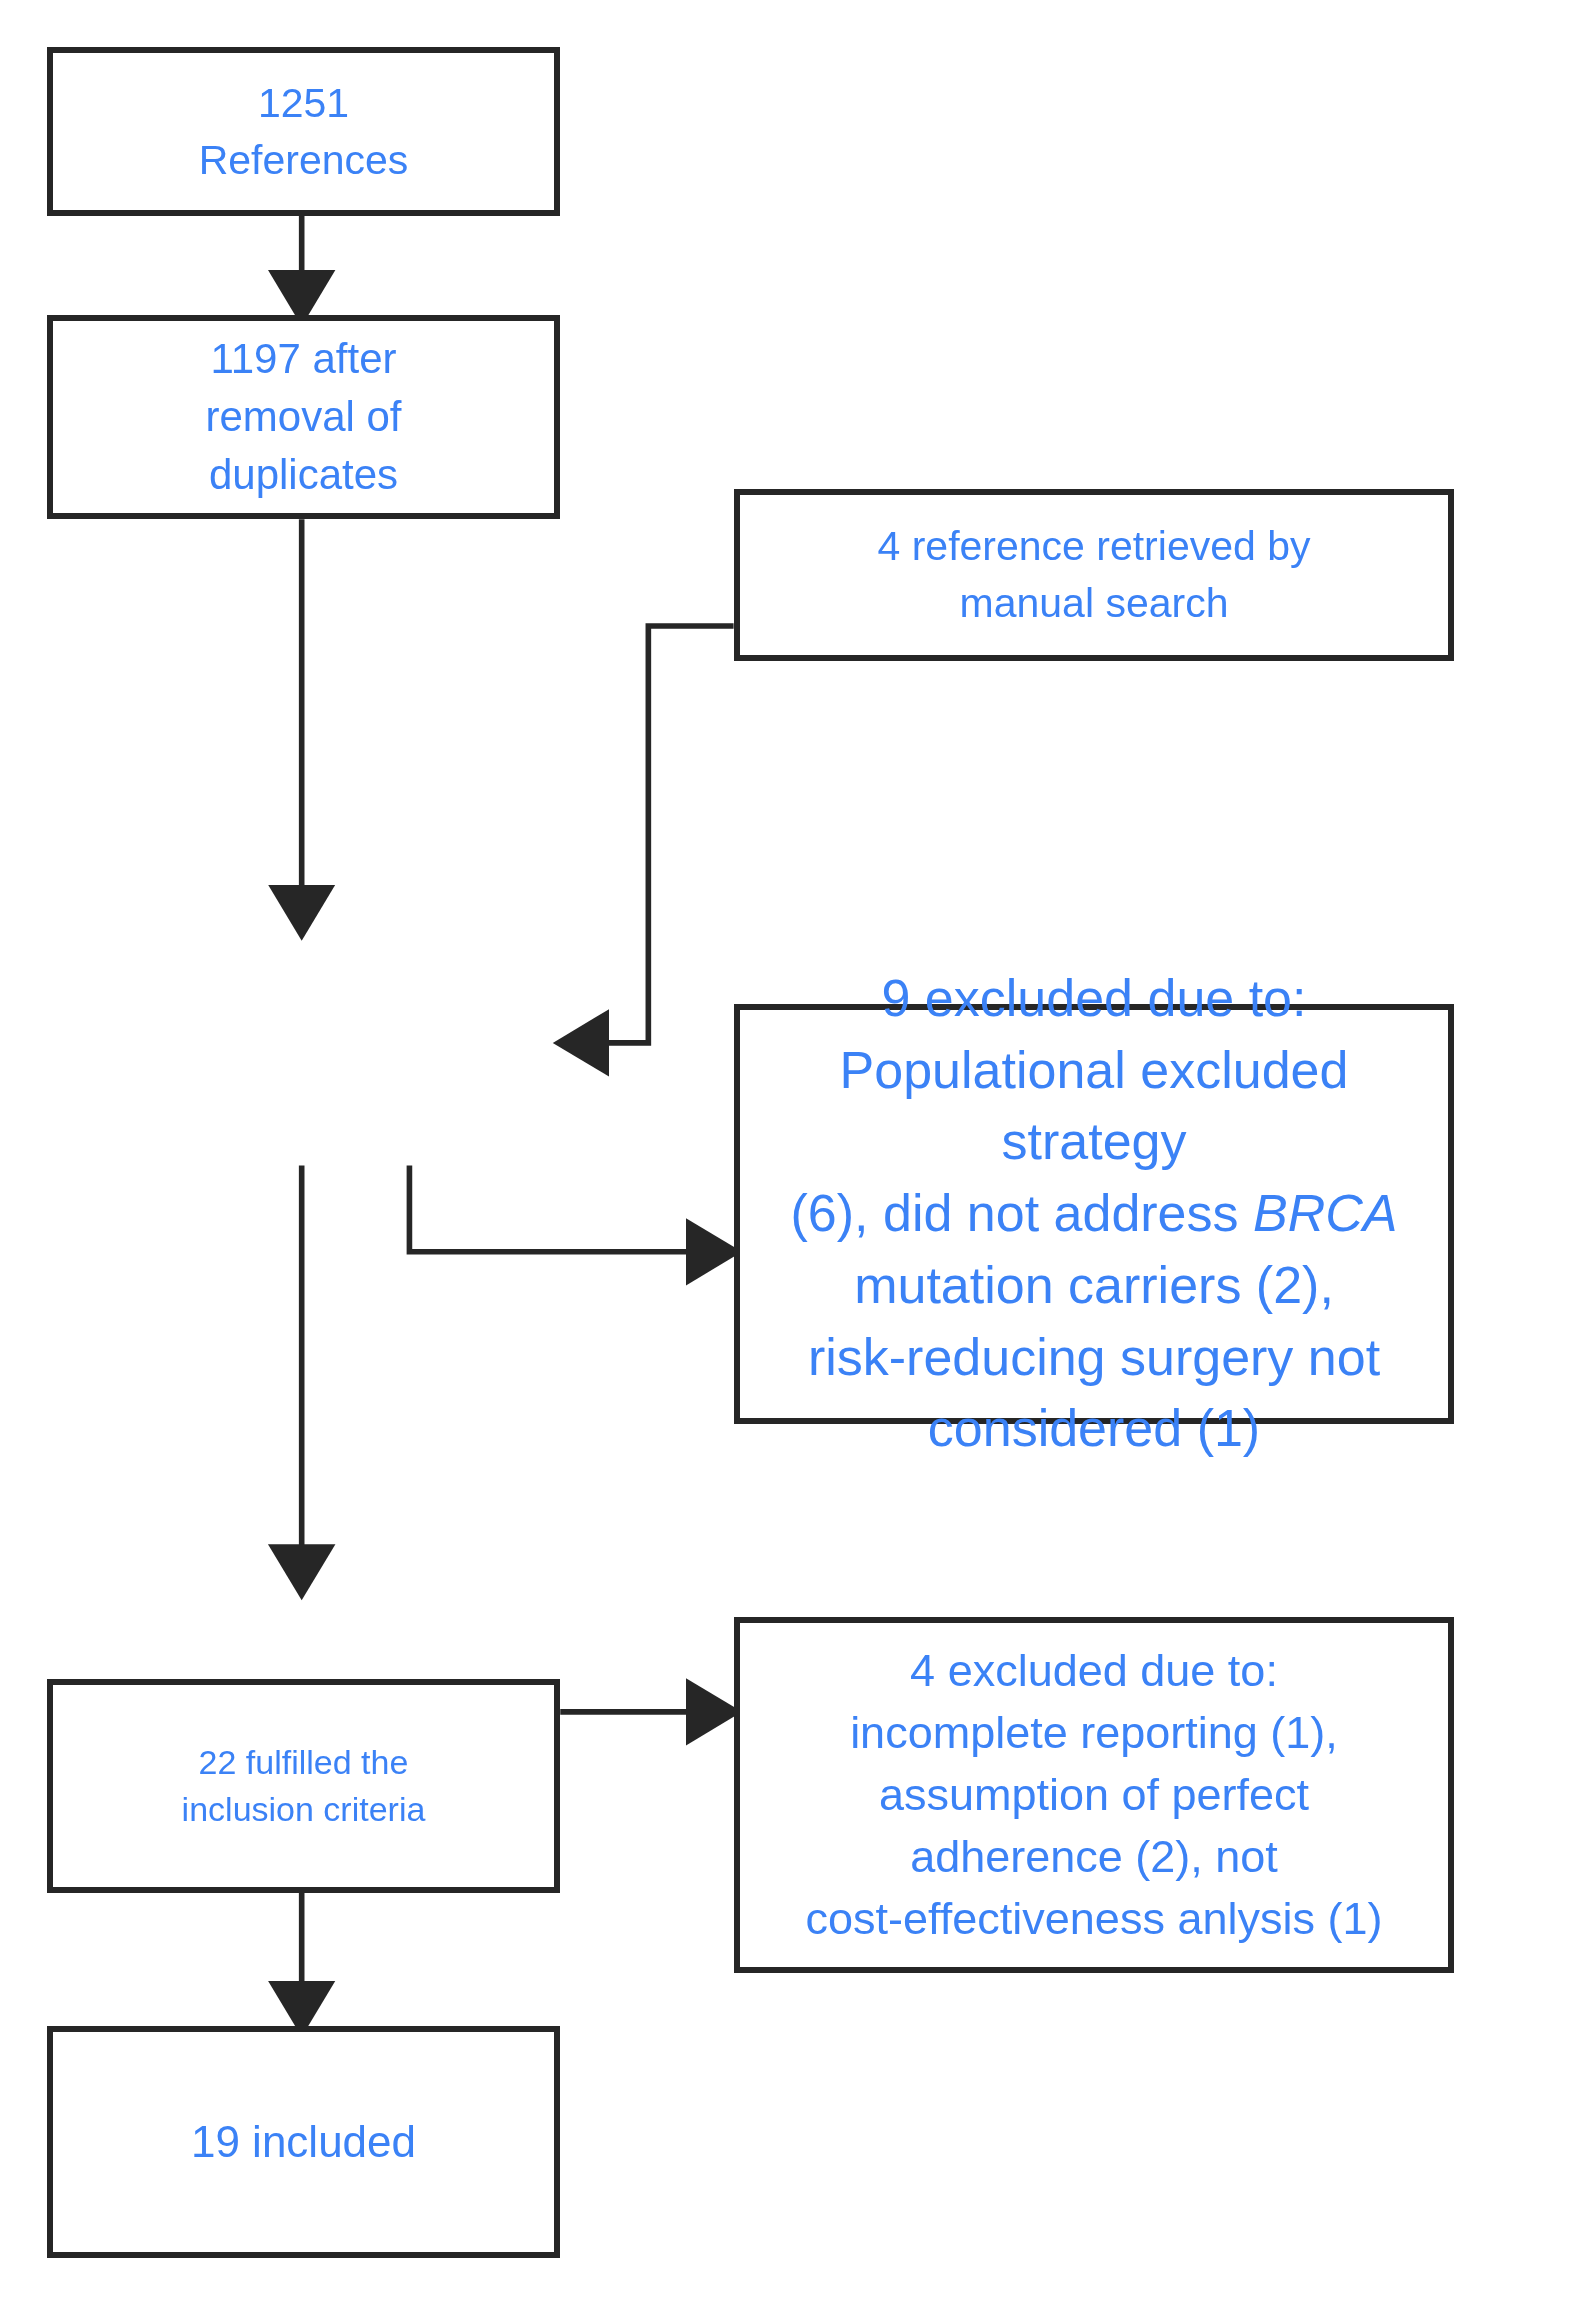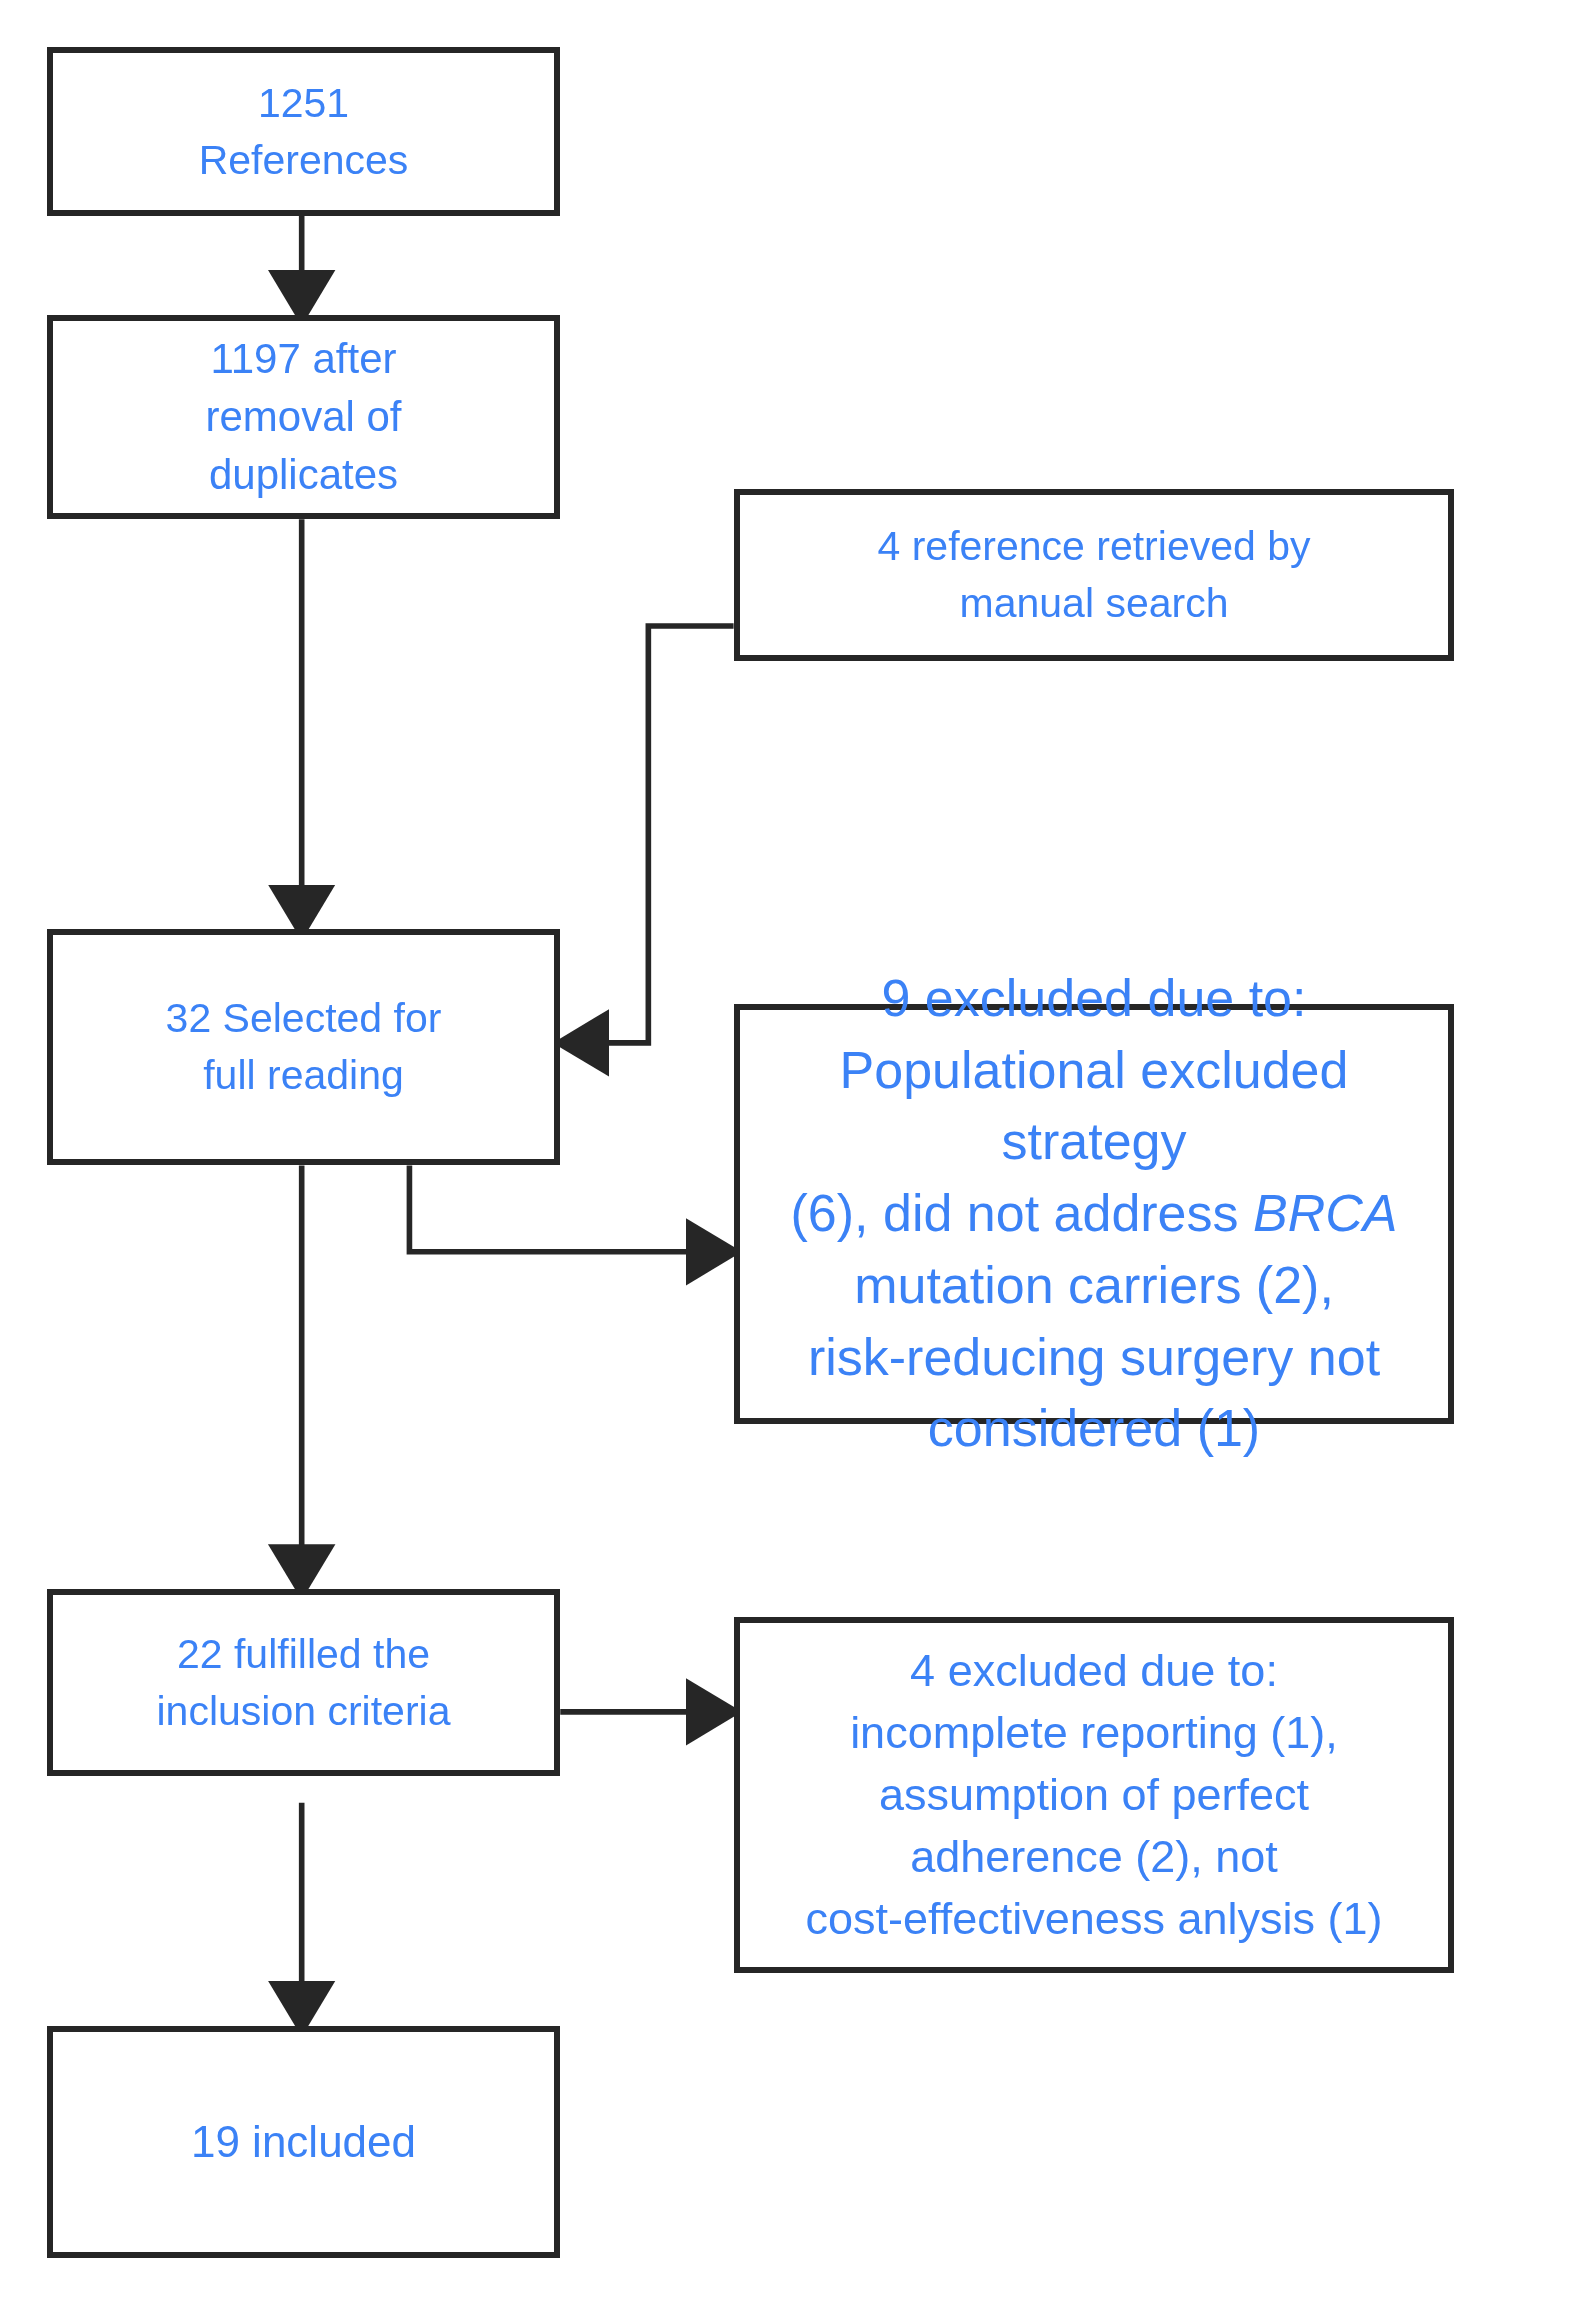--- a/index.html
+++ b/index.html
@@ -44,21 +44,21 @@
     padding: 0 13px;
     white-space: pre-line;
     text-align: center;
   }
   
   #node-references     { left: 47px;  top: 47px;   width: 513px; height: 169px; font-size: 41px; }
   #node-after-dedup    { left: 47px;  top: 315px;  width: 513px; height: 204px; font-size: 42px; }
   #node-manual-search  { left: 734px; top: 489px;  width: 720px; height: 172px; font-size: 41px; }
   #node-full-reading   { left: 47px;  top: 929px;  width: 513px; height: 236px; font-size: 41px; }
   #node-excluded-9     { left: 734px; top: 1004px; width: 720px; height: 420px; font-size: 52px; }
-  #node-inclusion      { left: 47px;  top: 1589px; width: 513px; height: 187px; font-size: 41px; }
+  #node-inclusion      { left: 47px;  top: 1679px; width: 513px; height: 214px; font-size: 34px; }
   #node-excluded-4     { left: 734px; top: 1617px; width: 720px; height: 356px; font-size: 45px; }
   #node-included       { left: 47px;  top: 2026px; width: 513px; height: 232px; font-size: 44px; }
 
   .italic { font-style: italic; }
 </style>
 </head>
 <body>
 
 <div id="flow-root">
 
@@ -107,24 +107,20 @@
     <span class="node-text">1197 after
 removal of
 duplicates</span>
   </div>
 
   <div class="node" id="node-manual-search">
     <span class="node-text">4 reference retrieved by
 manual search</span>
   </div>
 
-  <div class="node" id="node-full-reading">
-    <span class="node-text">32 Selected for
-full reading</span>
-  </div>
 
   <div class="node" id="node-excluded-9">
     <span class="node-text"><span>9 excluded due to:</span><br><span>Populational excluded strategy</span><br><span>(6), did not address </span><span class="italic">BRCA</span><br><span>mutation carriers (2),</span><br><span>risk-reducing surgery not</span><br><span>considered (1)</span></span>
   </div>
 
   <div class="node" id="node-inclusion">
     <span class="node-text">22 fulfilled the
 inclusion criteria</span>
   </div>
 

